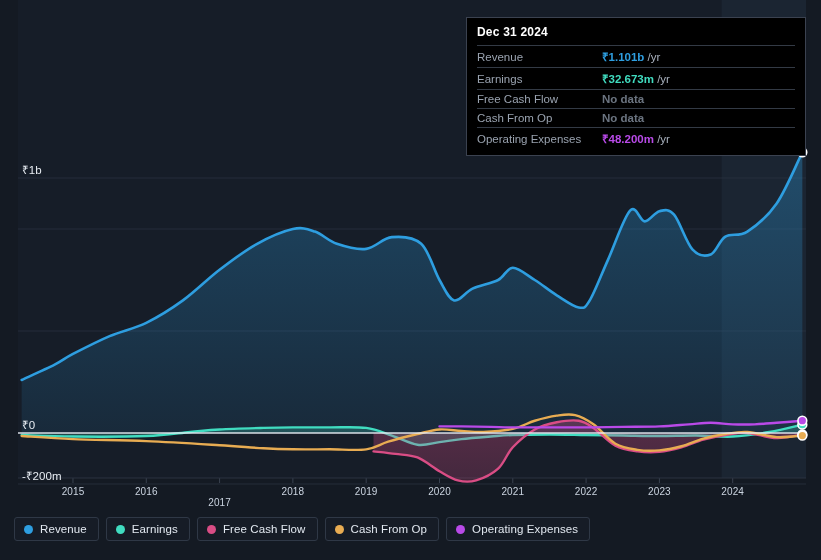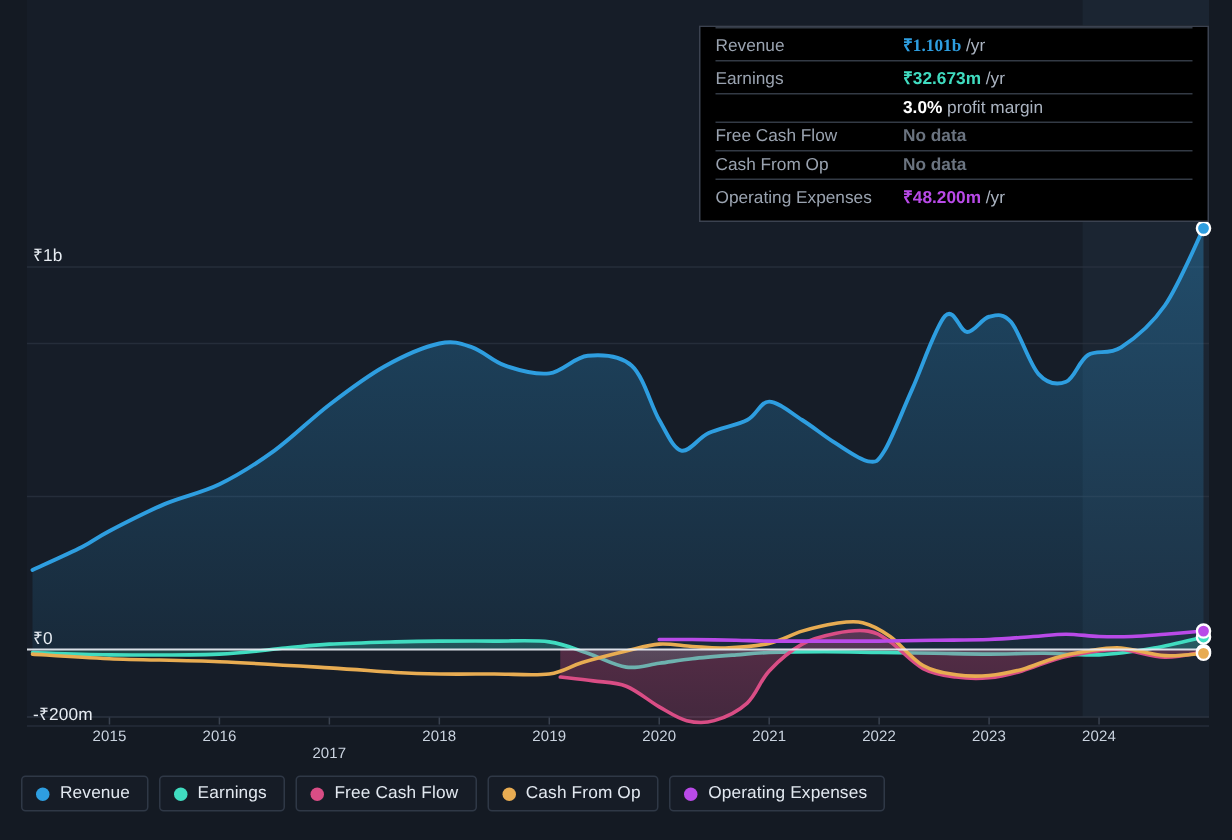--- a/index.html
+++ b/index.html
@@ -189,33 +189,30 @@
       <div class="x-tick-label" style="left: 292.884px; top: 486px;">2018</div>
       <div class="x-tick-label" style="left: 366.186px; top: 486px;">2019</div>
       <div class="x-tick-label" style="left: 439.488px; top: 486px;">2020</div>
       <div class="x-tick-label" style="left: 512.791px; top: 486px;">2021</div>
       <div class="x-tick-label" style="left: 586.093px; top: 486px;">2022</div>
       <div class="x-tick-label" style="left: 659.395px; top: 486px;">2023</div>
       <div class="x-tick-label" style="left: 732.698px; top: 486px;">2024</div>
     </div>
 
   <div id="tooltip">
+    <div class="tt-title">Dec 31 2024</div>
     <div class="tt-rows">
         <div class="tt-row">
           <div class="tt-label">Revenue</div>
-          <div class="tt-val"><span class="num" style="color: rgb(46, 158, 224); font-family: Liberation Serif, serif;">₹1.101b</span><span class="unit"> /yr</span></div>
+          <div class="tt-val"><span class="num" style="color: rgb(46, 158, 224);">₹1.101b</span><span class="unit"> /yr</span></div>
         </div>
         <div class="tt-row">
           <div class="tt-label">Earnings</div>
           <div class="tt-val"><span class="num" style="color: rgb(64, 220, 192);">₹32.673m</span><span class="unit"> /yr</span></div>
         </div>
-        <div class="tt-row tt-sub">
-          <div class="tt-label"></div>
-          <div class="tt-val"><span class="num" style="color: rgb(255, 255, 255);">3.0%</span><span class="unit"> profit margin</span></div>
-        </div>
         <div class="tt-row">
           <div class="tt-label">Free Cash Flow</div>
           <div class="tt-val nodata"><span class="num">No data</span></div>
         </div>
         <div class="tt-row">
           <div class="tt-label">Cash From Op</div>
           <div class="tt-val nodata"><span class="num">No data</span></div>
         </div>
         <div class="tt-row">
           <div class="tt-label">Operating Expenses</div>

